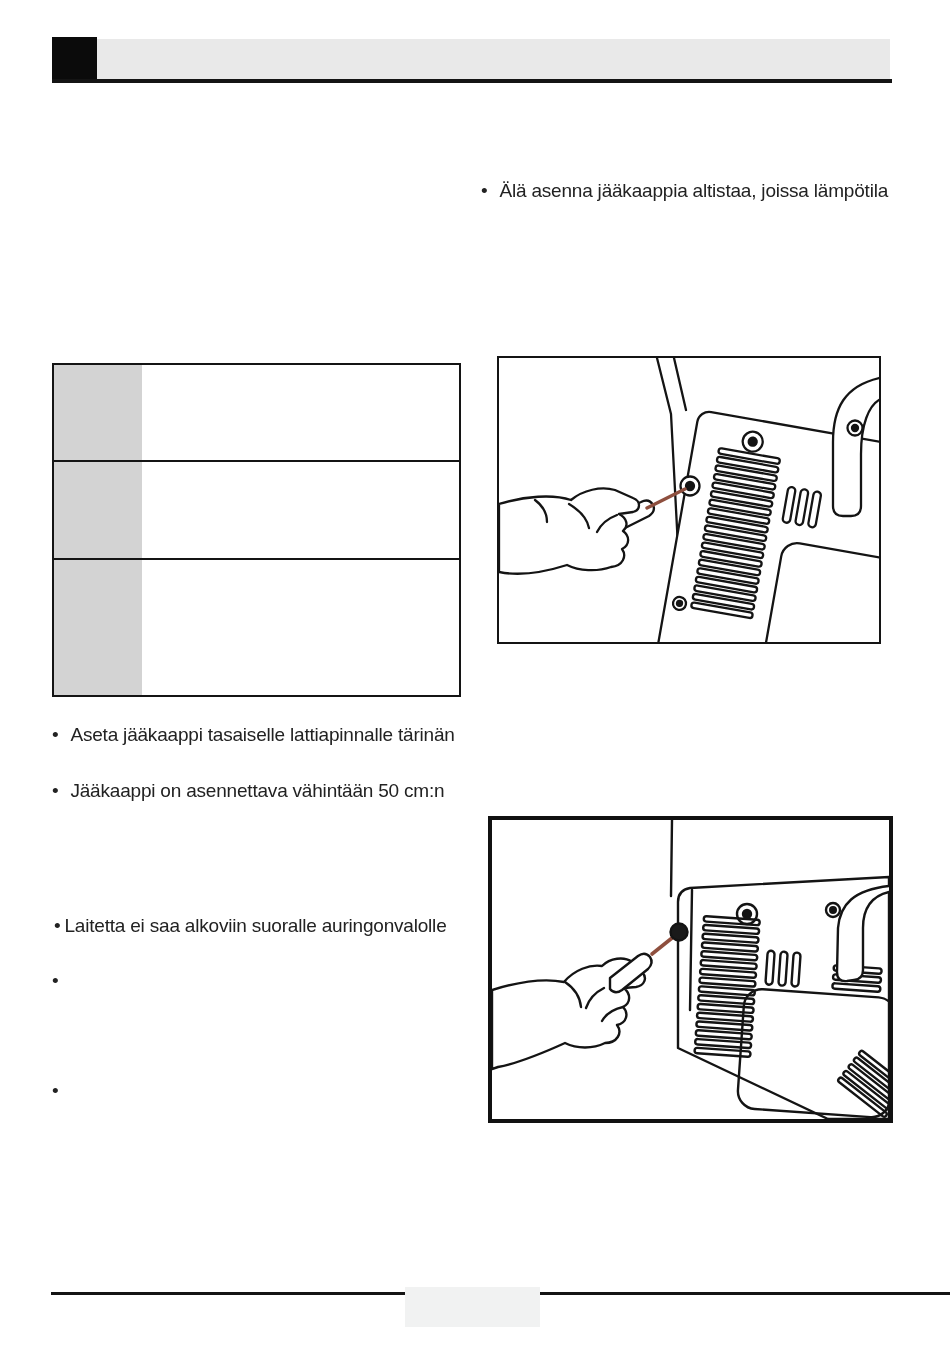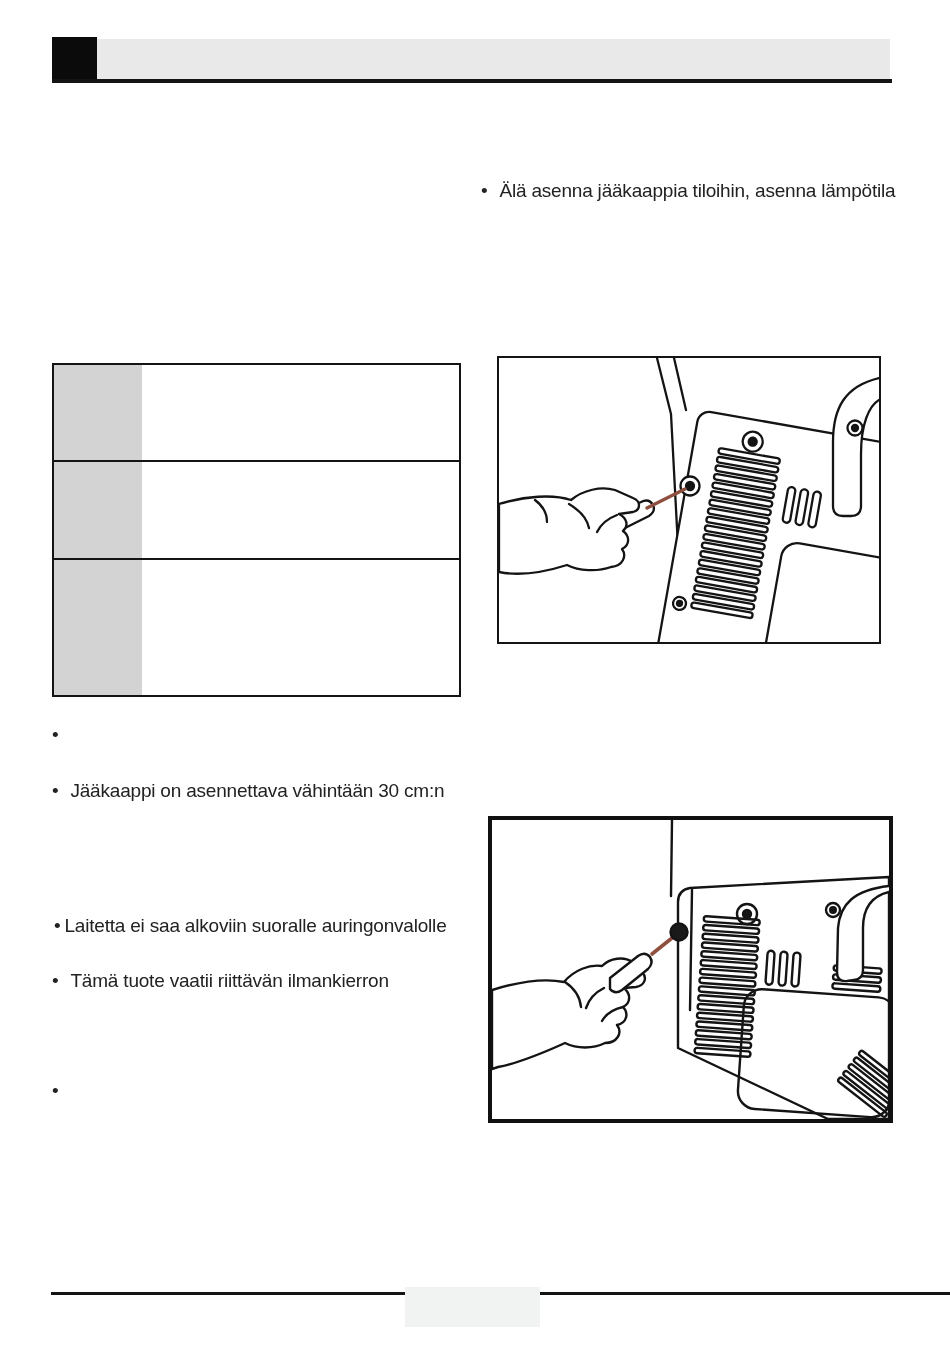--- a/index.html
+++ b/index.html
@@ -52,52 +52,52 @@
 <body>
 
 <div class="page">
 
   <div class="abs header-square"></div>
   <div class="abs header-bar"></div>
   <div class="abs header-rule"></div>
 
   <div class="abs bullet-item intro-bullet">
     <span class="bullet-marker">•</span>
-    <span>Älä asenna jääkaappia tiloihin, asenna lämpötila</span>
+    <span>Älä asenna jääkaappia altistaa, joissa lämpötila</span>
   </div>
 
   <div class="abs spec-table">
     <div class="spec-row r1">
       <div class="label-cell"></div>
       <div class="content-cell"></div>
     </div>
     <div class="spec-row r2">
       <div class="label-cell"></div>
       <div class="content-cell"></div>
     </div>
     <div class="spec-row r3">
       <div class="label-cell"></div>
       <div class="content-cell"></div>
     </div>
   </div>
 
   <div class="abs bullet-item b1">
     <span class="bullet-marker">•</span>
+    <span>Aseta jääkaappi tasaiselle lattiapinnalle tärinän</span>
   </div>
   <div class="abs bullet-item b2">
     <span class="bullet-marker">•</span>
-    <span>Jääkaappi on asennettava vähintään 30 cm:n</span>
+    <span>Jääkaappi on asennettava vähintään 50 cm:n</span>
   </div>
   <div class="abs bullet-item tight b3">
     <span class="bullet-marker">•</span>
     <span>Laitetta ei saa alkoviin suoralle auringonvalolle</span>
   </div>
   <div class="abs bullet-item b4">
     <span class="bullet-marker">•</span>
-    <span>Tämä tuote vaatii riittävän ilmankierron</span>
   </div>
   <div class="abs bullet-item b5">
     <span class="bullet-marker">•</span>
   </div>
 
   <div class="abs figure1">
     <svg viewBox="0 0 380 284">
       <g fill="none" stroke="#141414" stroke-width="2.3" stroke-linecap="round" stroke-linejoin="round">
 
         <g>

